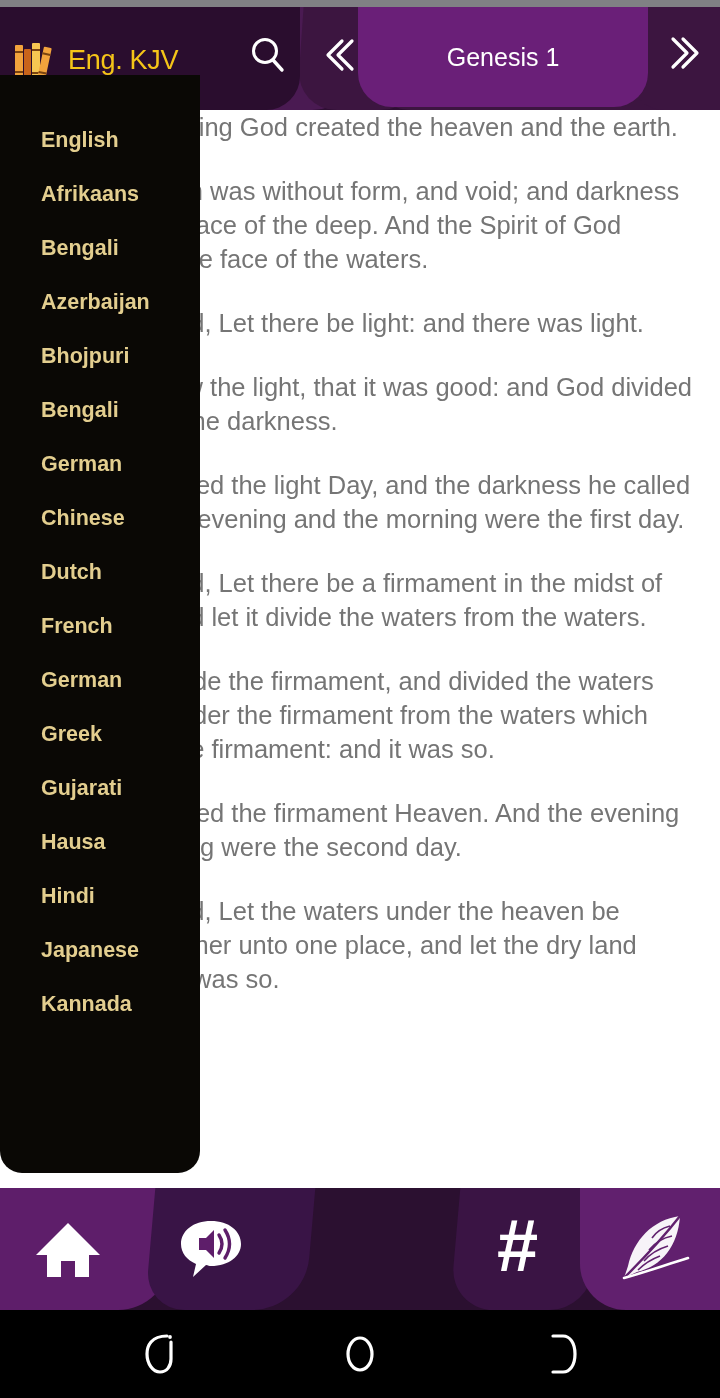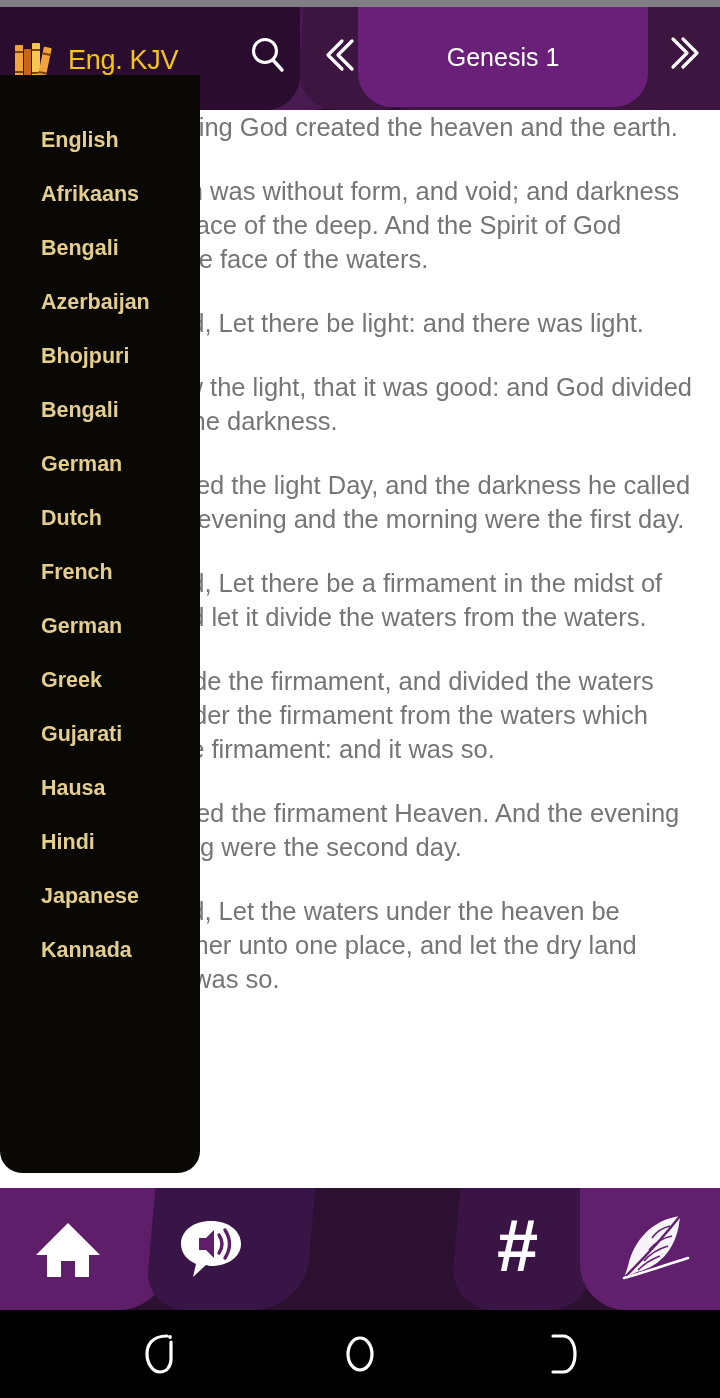--- a/index.html
+++ b/index.html
@@ -271,20 +271,21 @@
   </div>
 
   <div class="drawer">
     <div class="lang-item">English</div>
     <div class="lang-item">Afrikaans</div>
     <div class="lang-item">Bengali</div>
     <div class="lang-item">Azerbaijan</div>
     <div class="lang-item">Bhojpuri</div>
     <div class="lang-item">Bengali</div>
     <div class="lang-item">German</div>
+    <div class="lang-item">Chinese</div>
     <div class="lang-item">Dutch</div>
     <div class="lang-item">French</div>
     <div class="lang-item">German</div>
     <div class="lang-item">Greek</div>
     <div class="lang-item">Gujarati</div>
     <div class="lang-item">Hausa</div>
     <div class="lang-item">Hindi</div>
     <div class="lang-item">Japanese</div>
     <div class="lang-item">Kannada</div>
   </div>

